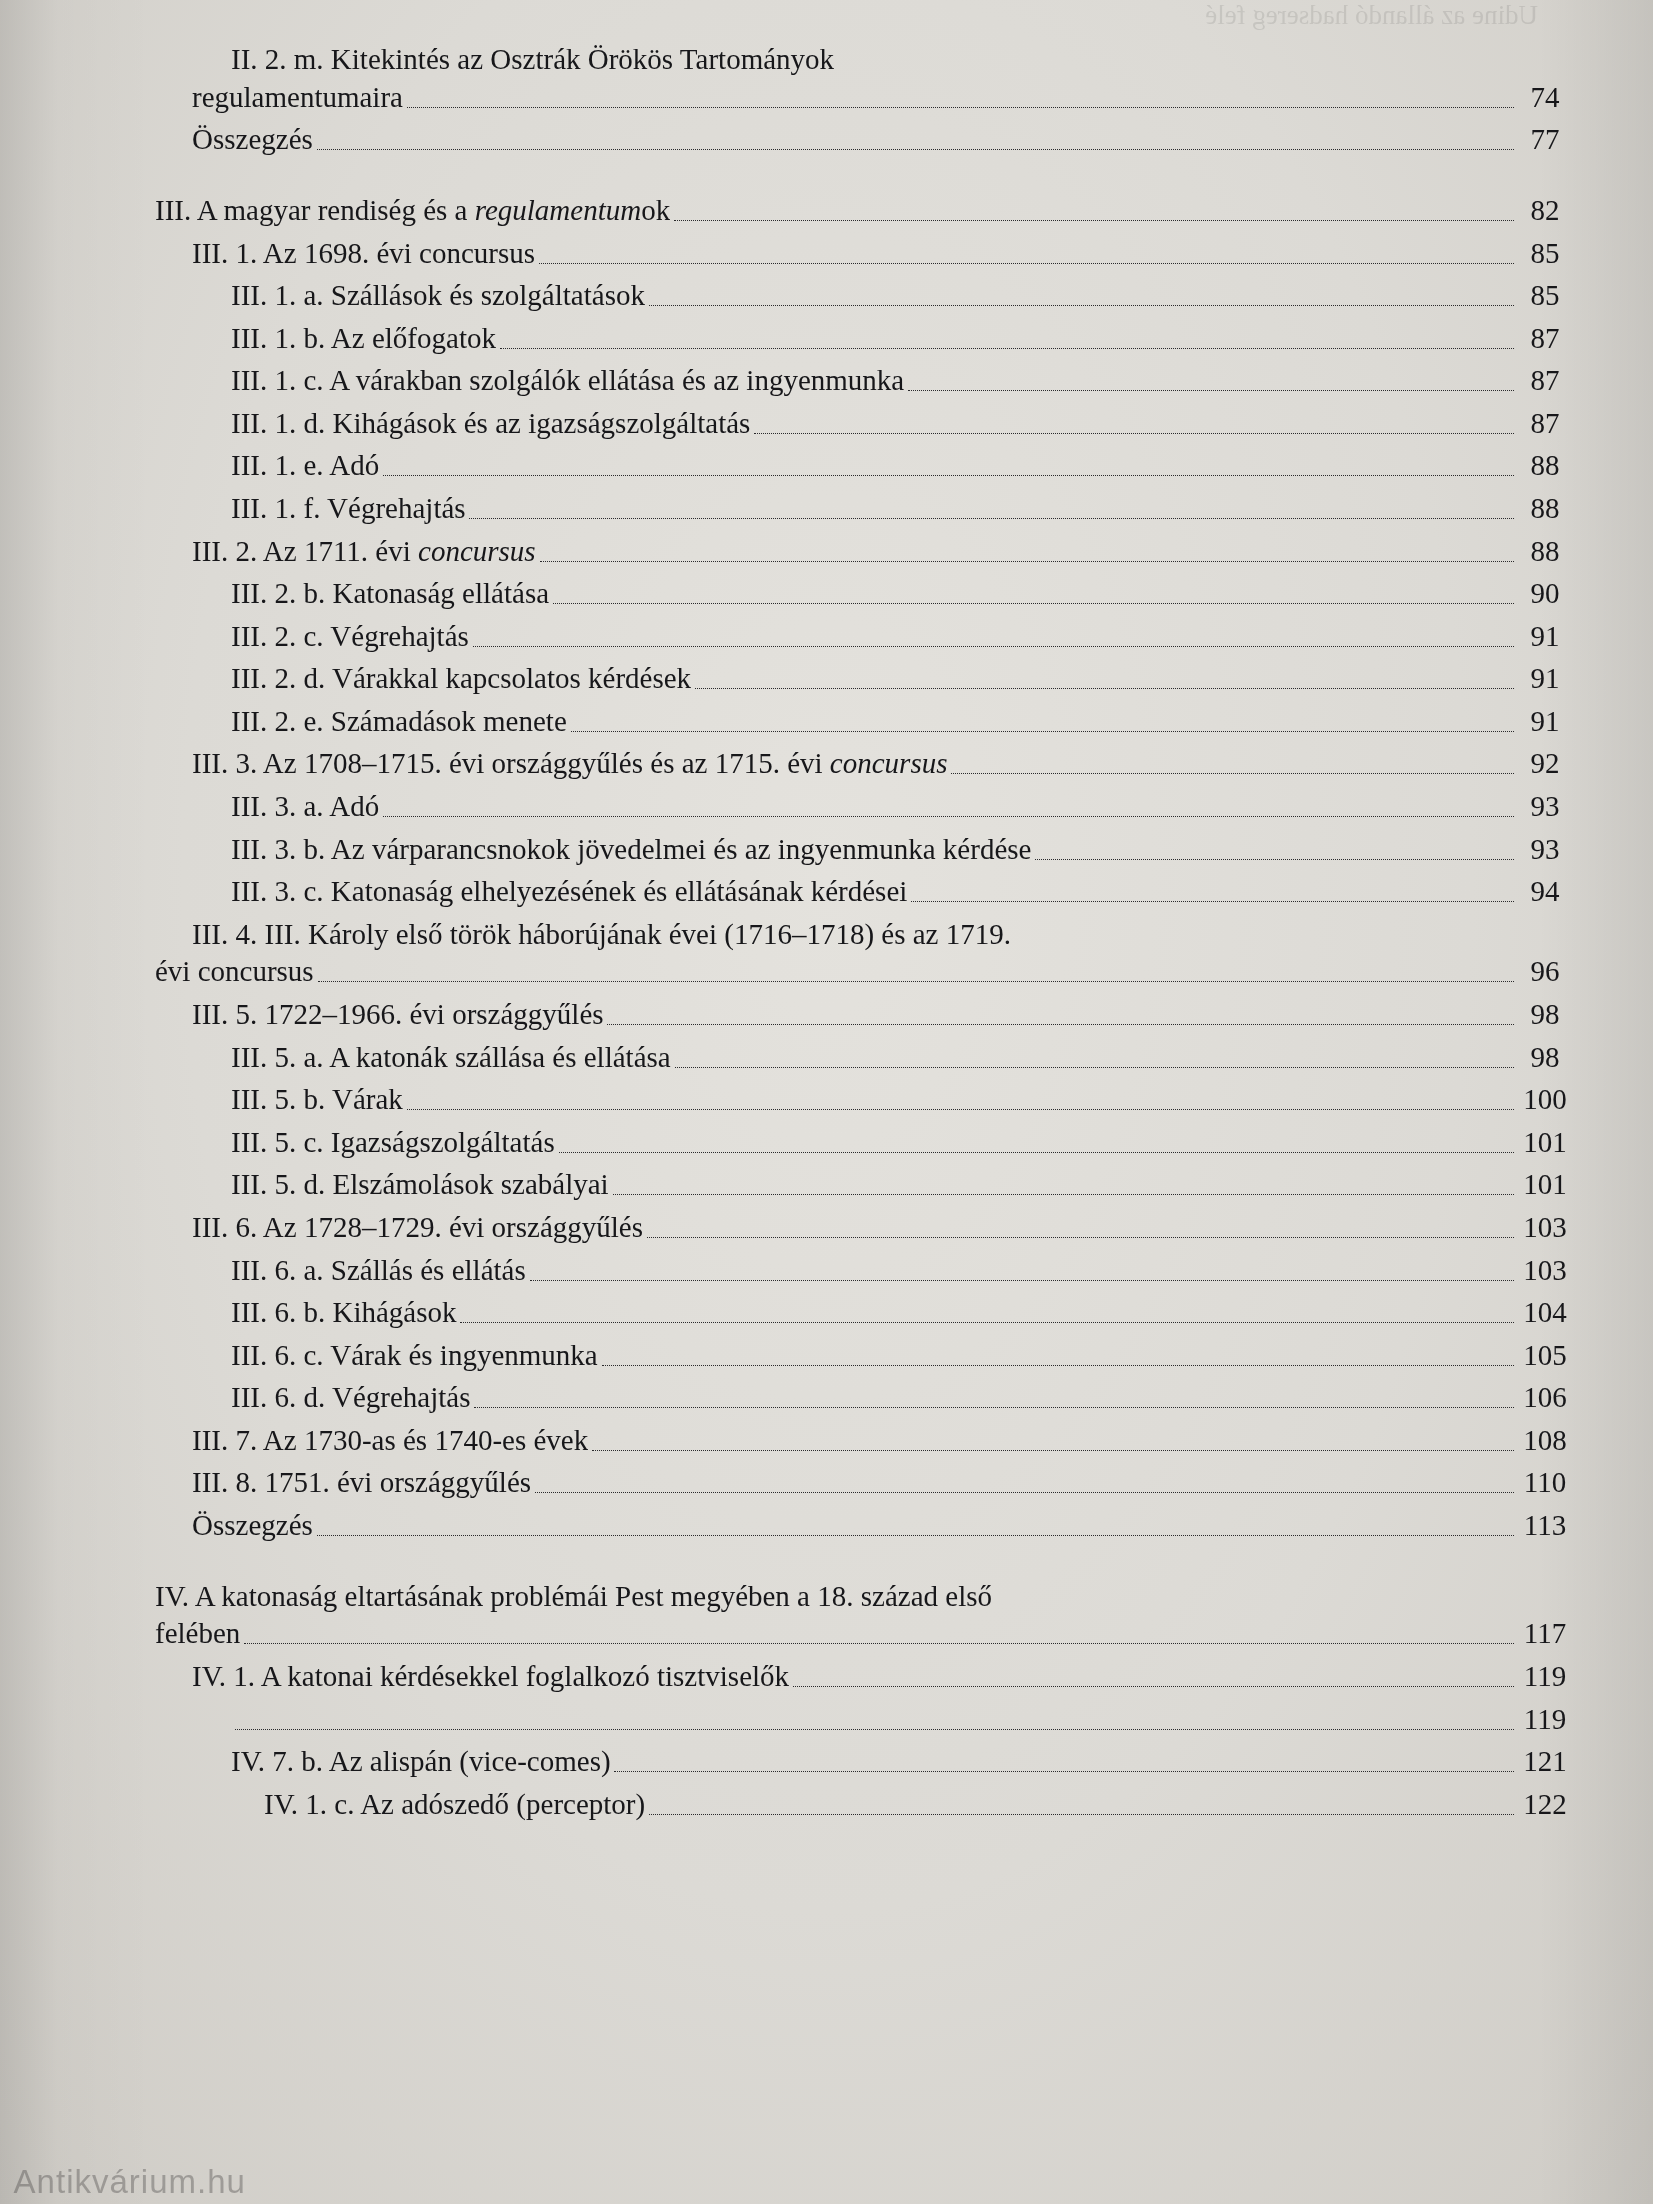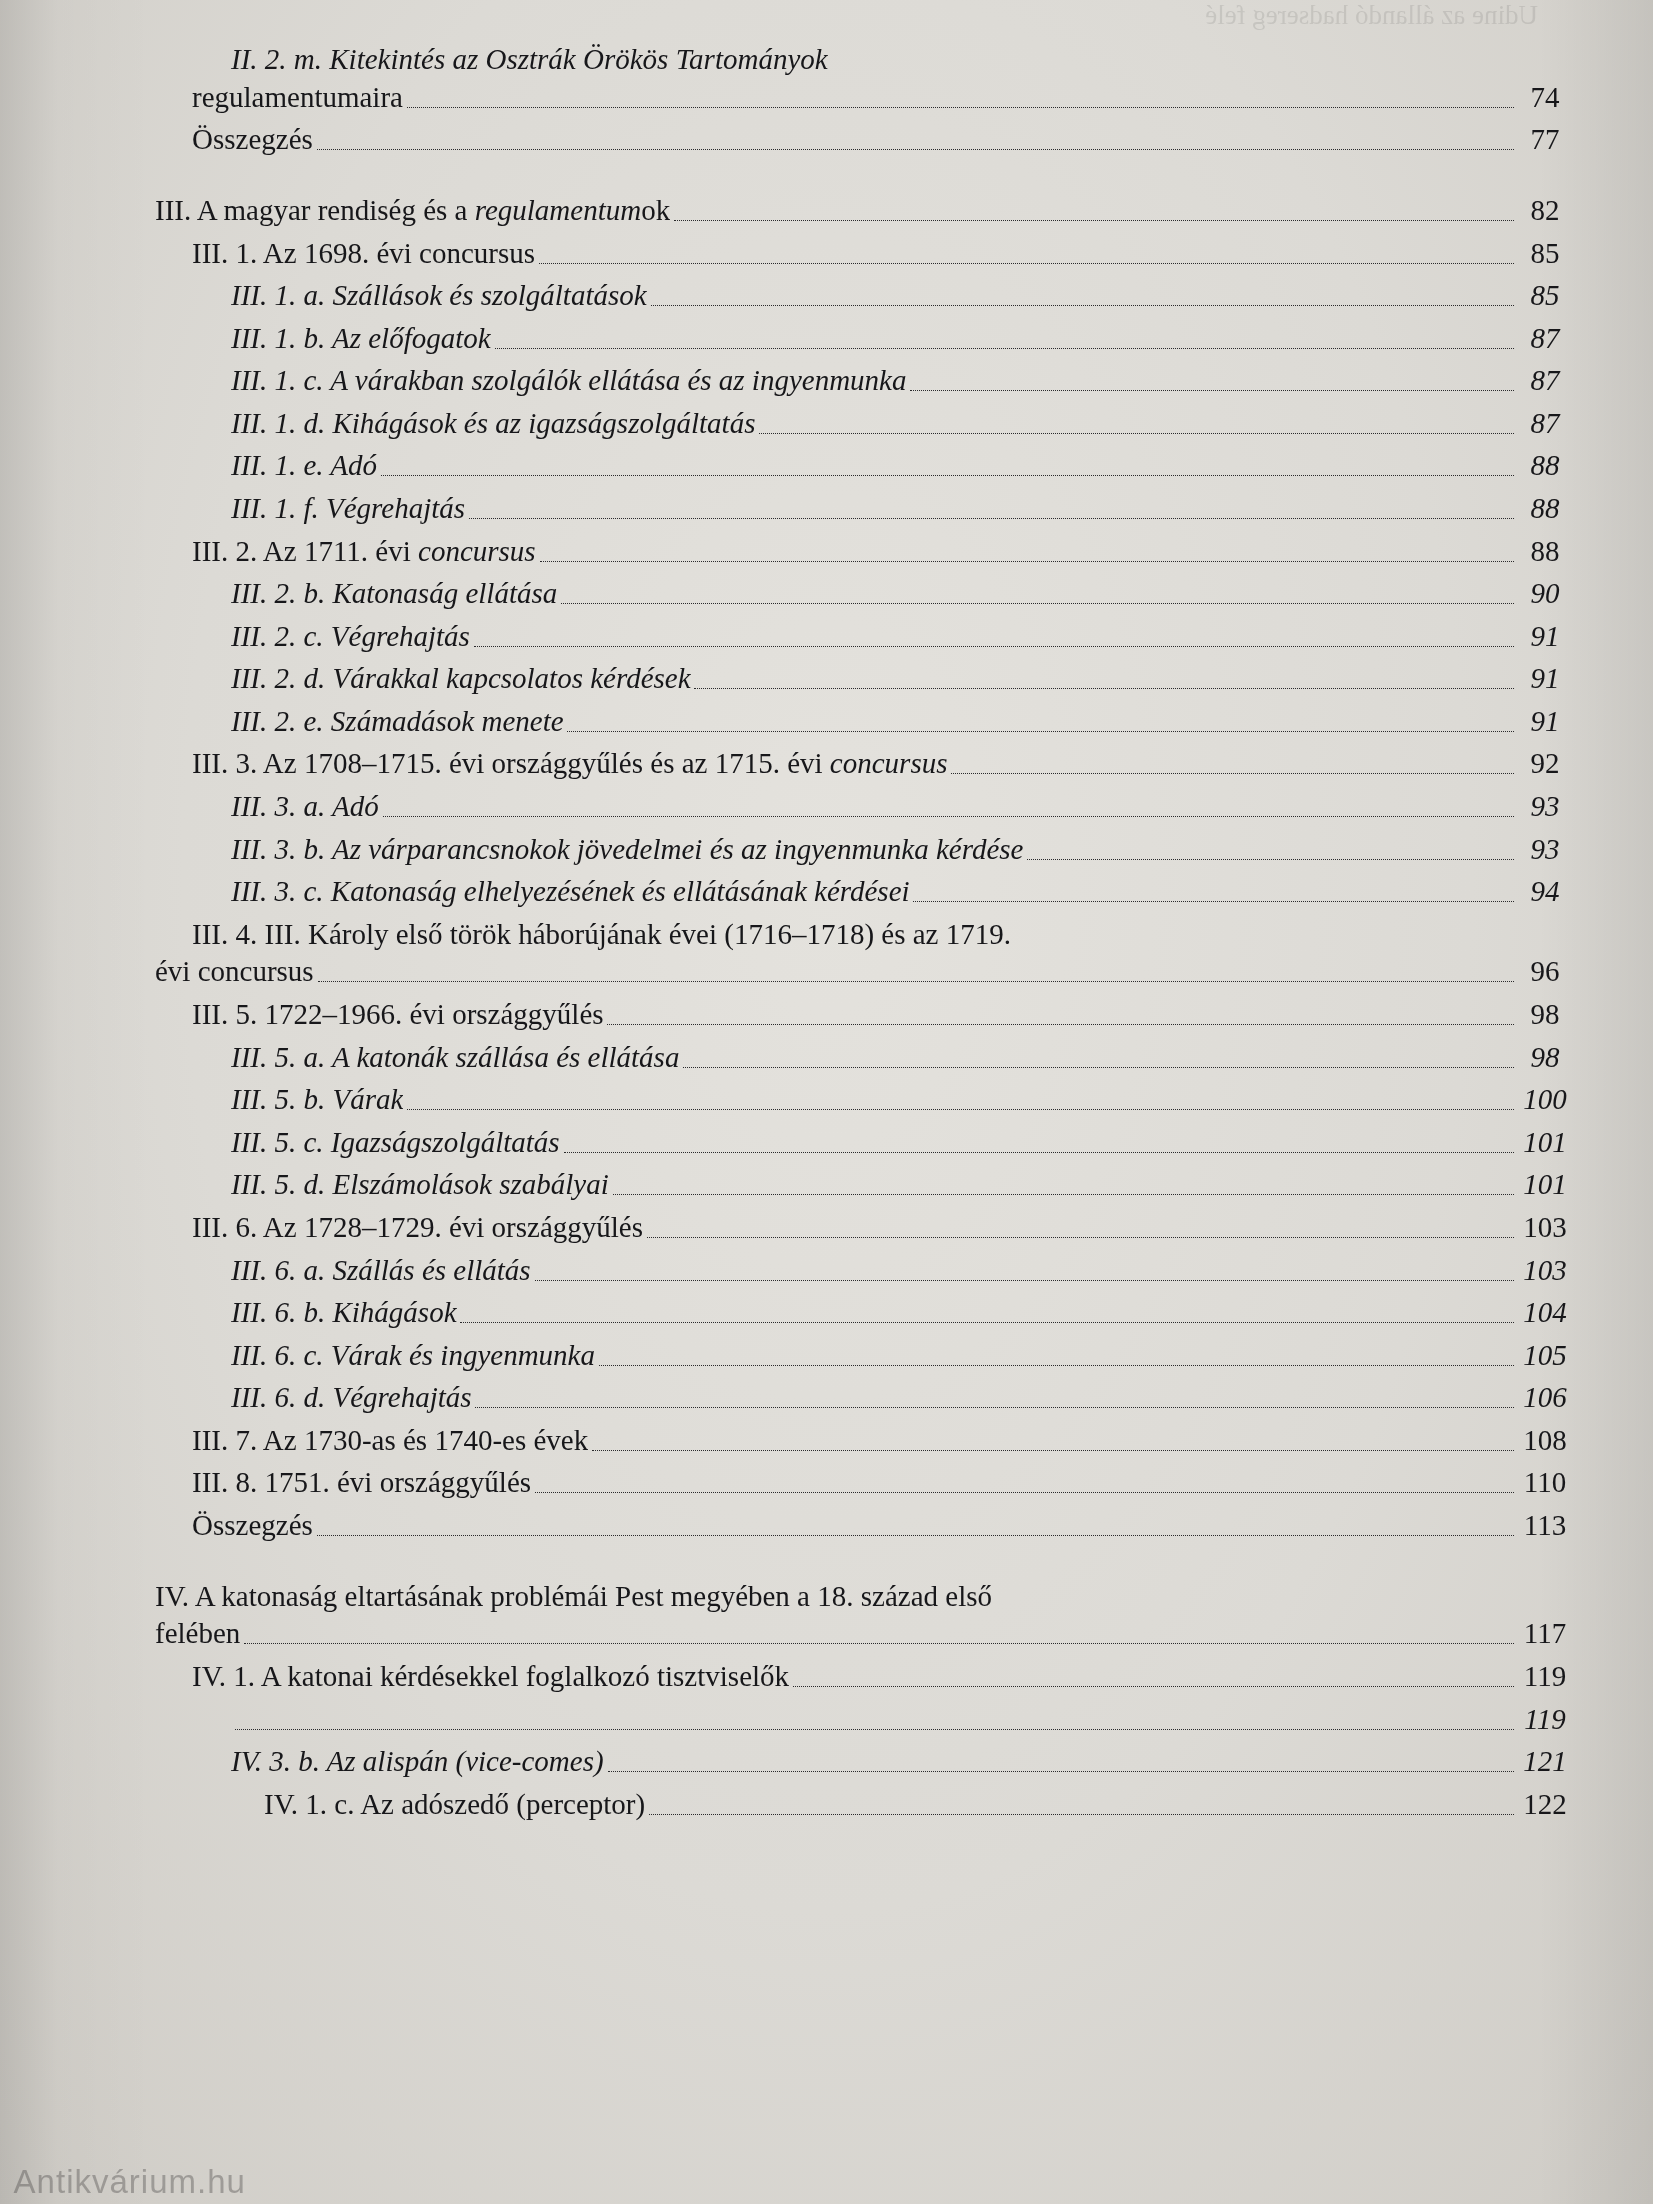--- a/index.html
+++ b/index.html
@@ -65,21 +65,21 @@
   
   .wrap-first {
     font-size: 29px;
     line-height: 1.30;
     white-space: nowrap;
     margin-bottom: 0;
   }
   
   .lvl0 { margin-left: 0px; }
   .lvl1 { margin-left: 37px; }
-  .lvl2 { margin-left: 76px; font-style: italic; }
+  .lvl2 { margin-left: 76px; }
   .lvl3 { margin-left: 109px; }
   .gap-top { margin-top: 33px; }
   .ital { font-style: italic; }
   .watermark {
     position: absolute;
     left: 13.6px;
     bottom: 4px;
     font-size: 33px;
     color: rgba(60,58,56,0.35);
     font-family: "Liberation Sans", sans-serif;
@@ -361,21 +361,21 @@
       </div>
     </div>
     <div>
       <div class="entry lvl2">
         <span class="leader"></span>
         <span class="pg">119</span>
       </div>
     </div>
     <div>
       <div class="entry lvl2">
-        <span class="txt"><span>IV. 3. b. Az alispán (vice-comes)</span></span>
+        <span class="txt"><span>IV. 7. b. Az alispán (vice-comes)</span></span>
         <span class="leader"></span>
         <span class="pg">121</span>
       </div>
     </div>
     <div>
       <div class="entry lvl3">
         <span class="txt"><span>IV. 1. c. Az adószedő (perceptor)</span></span>
         <span class="leader"></span>
         <span class="pg">122</span>
       </div>

